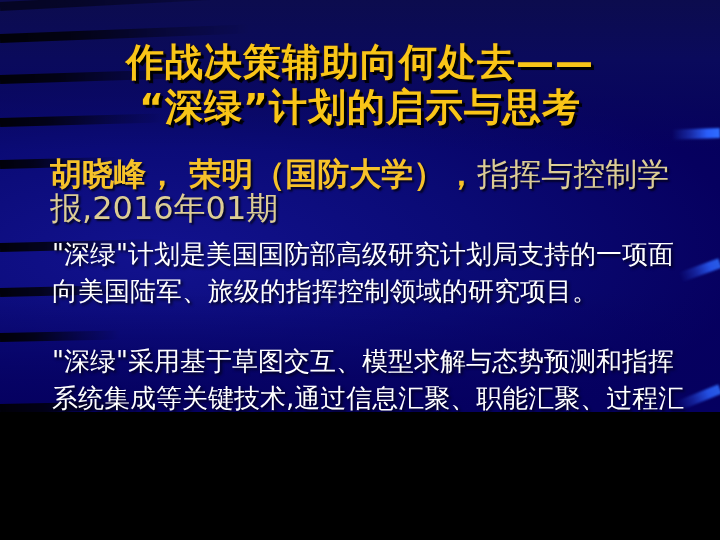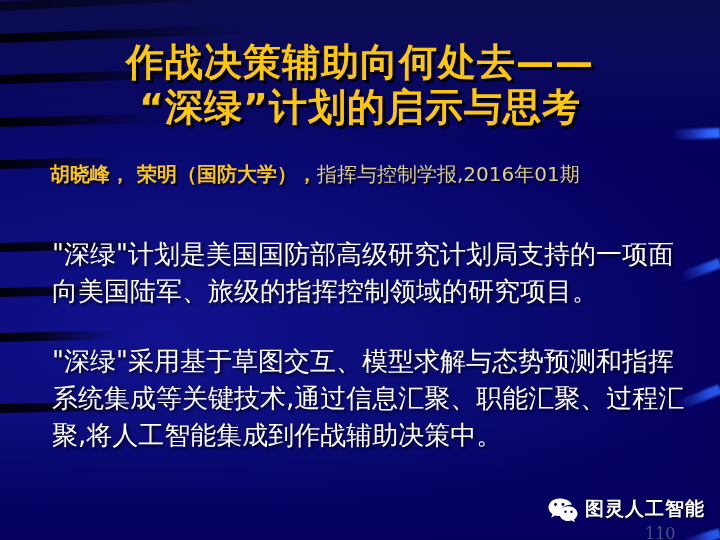--- a/index.html
+++ b/index.html
@@ -1,19 +1,19 @@
 <!DOCTYPE html>
 <html lang="zh"><head>
 <meta charset="utf-8">
 <title>slide</title>
 <style>
   html,body{margin:0;padding:0;background:#000;}
   #slide{
     position:relative;
-    width:720px;height:540px;
+    width:720px;height:412px;
     overflow:hidden;
     background:#4c1d95;
     font-family:"DejaVu Sans","Liberation Sans",sans-serif;
     -webkit-font-smoothing:antialiased;
   }
   
   .bg-base{
     position:absolute;inset:0;
     background:
       radial-gradient(120% 80% at 22% 62%, #12128f 0%, #0a0a74 38%, #06005f 68%, #030053 100%);
@@ -52,21 +52,21 @@
     letter-spacing:1px;
     text-shadow:
       3px 3px 0 rgba(0,0,0,.85),
       2px 2px 2px rgba(0,0,0,.9),
       0 0 2px rgba(80,40,0,.6);
     white-space:pre-line;
     padding:0 30px;
   }
   .byline{
     position:absolute;left:50px;right:22px;top:157px;
-    font-size:20px;line-height:34px;
+    font-size:32px;line-height:34px;
     color:#ddcb86;
     text-shadow:2px 2px 2px rgba(0,0,0,.75);
   }
   .byline .authors{
     color:#f6c22a;font-weight:bold;
   }
   .byline .journal{
     color:#dccd95;font-weight:normal;
   }
   .para{

